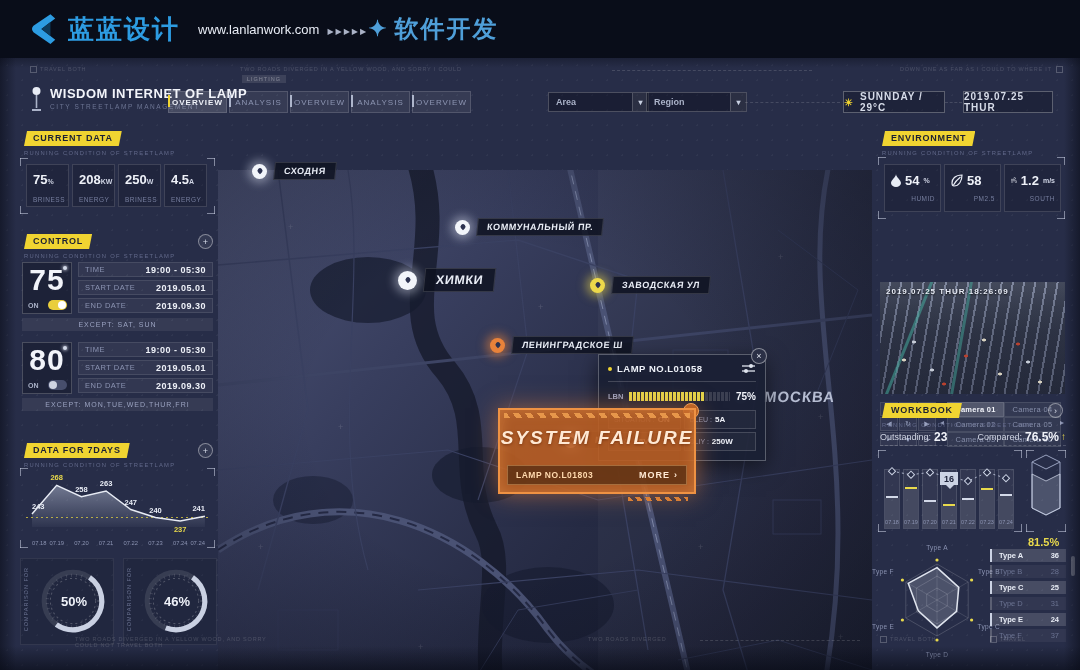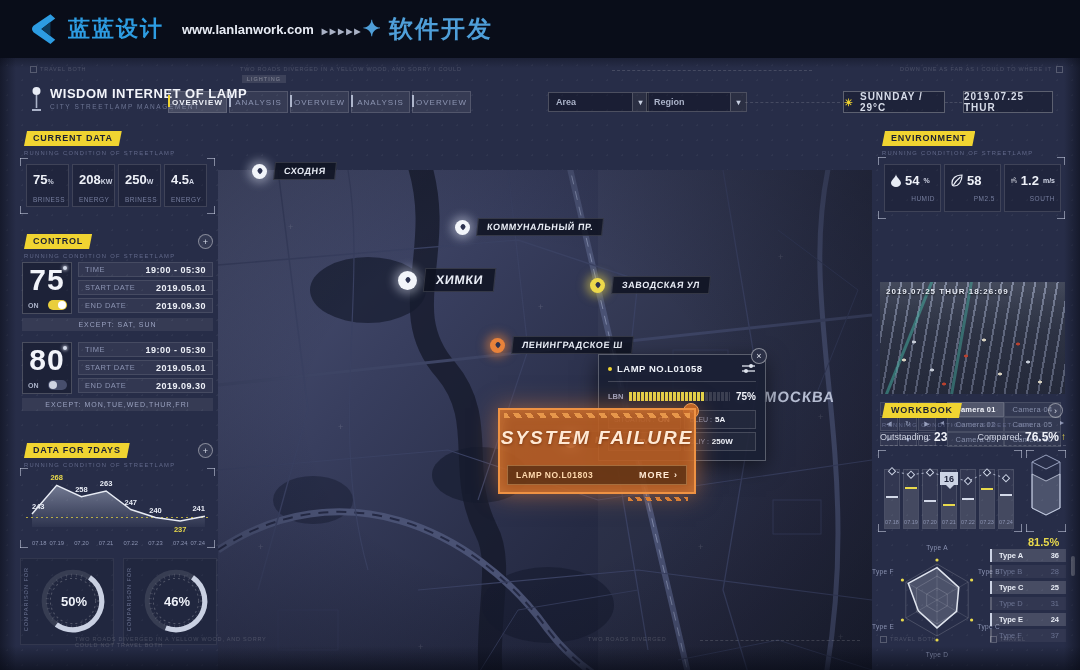--- a/index.html
+++ b/index.html
@@ -3,23 +3,23 @@
 <meta charset="utf-8">
 <style>
   html,body{margin:0;padding:0;background:#0b0f1c;}
   body{font-family:"Liberation Sans",sans-serif;}
   .stage{position:relative;width:1080px;height:670px;overflow:hidden;background:#262b44;}
   .abs{position:absolute;}
 
   
   .banner{position:absolute;top:0;left:0;width:1080px;height:58px;background:#090d19;display:flex;align-items:center;z-index:50;}
   .logo-wrap{display:flex;align-items:center;gap:8px;margin-left:26px;}
-  .logo-text{color:#2d9ce2;font-size:22px;font-weight:bold;letter-spacing:2px;}
+  .logo-text{color:#2d9ce2;font-size:26px;font-weight:bold;letter-spacing:2px;}
   .site-block{margin-left:18px;color:#e8ecf5;}
-  .site-line1{font-size:13px;font-weight:bold;}
+  .site-line1{font-size:13px;font-weight:normal;}
   .site-line1 .arrows{font-size:8px;color:#aab2c6;letter-spacing:2px;margin-left:8px;}
   .site-line2{font-size:12px;margin-top:3px;}
   .services{flex:1;text-align:center;color:#d7dbe6;font-size:13px;font-style:italic;font-family:"Liberation Serif",serif;letter-spacing:1px;padding:0 10px;}
   .collect{display:flex;align-items:center;gap:6px;margin-right:26px;color:#4f9fd9;font-size:24px;font-weight:bold;letter-spacing:2px;font-family:"Liberation Serif",serif;}
   .collect-star{color:#4f9fd9;font-size:22px;}
 
   
   .dash{position:absolute;top:58px;left:0;width:1080px;height:612px;background:#272d48;
     background-image:radial-gradient(rgba(255,255,255,.045) 1px,transparent 1px);background-size:15px 15px;}
   .dash::after{content:'';position:absolute;inset:0;pointer-events:none;z-index:40;

